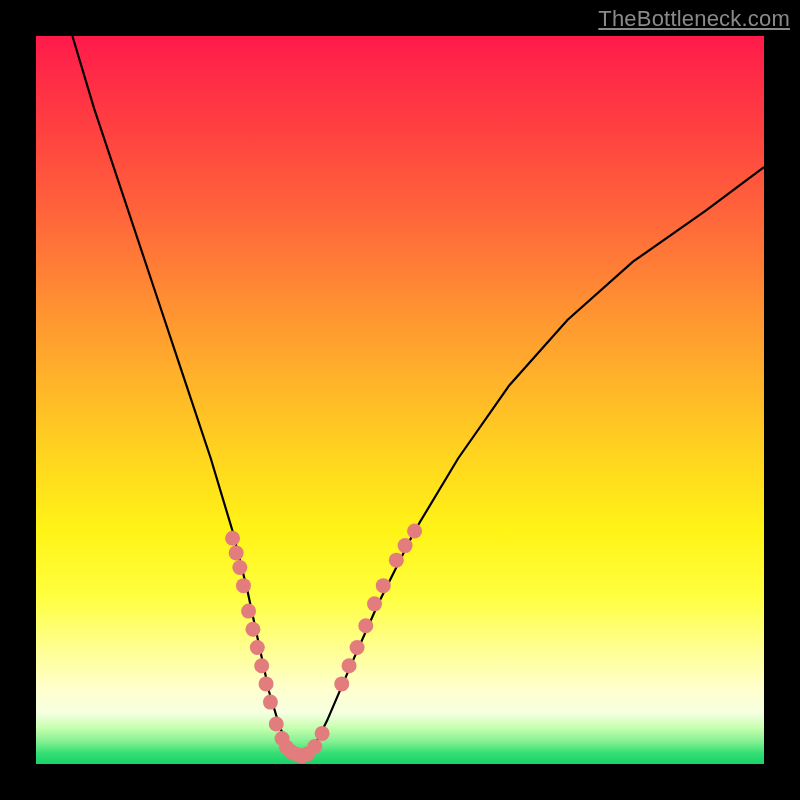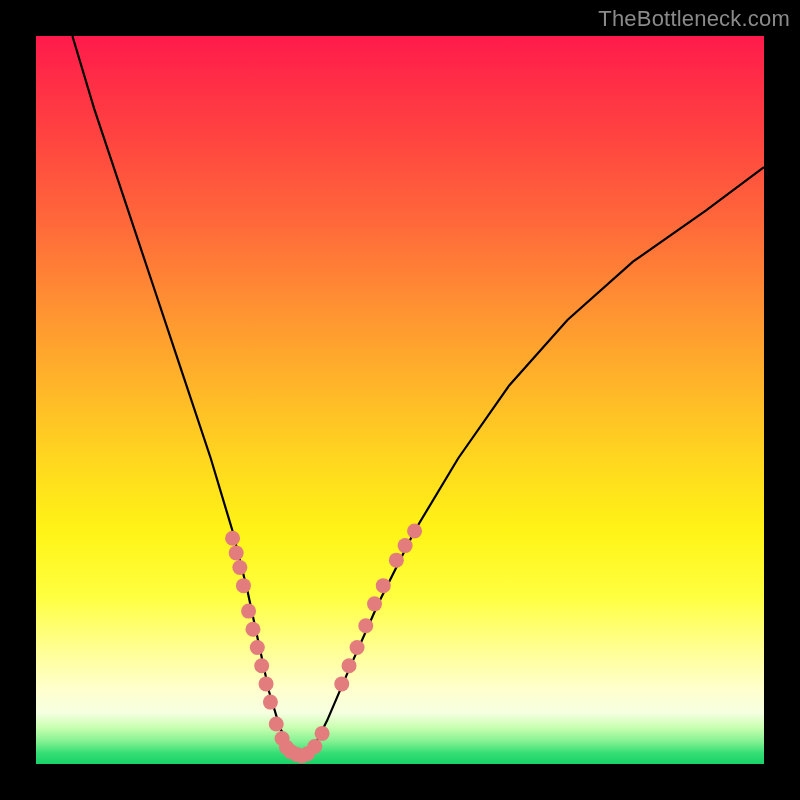--- a/index.html
+++ b/index.html
@@ -66,20 +66,21 @@
   }
   .watermark {
     position: absolute;
     top: 6px;
     right: 10px;
     color: #8a8a8a;
     font-size: 22px;
     letter-spacing: 0.2px;
     font-weight: 500;
     user-select: none;
+    text-decoration: underline;
   }
 </style>
 </head>
 <body>
 
 <div class="frame">
 
   <div class="watermark">TheBottleneck.com</div>
 
   <div class="plot">

